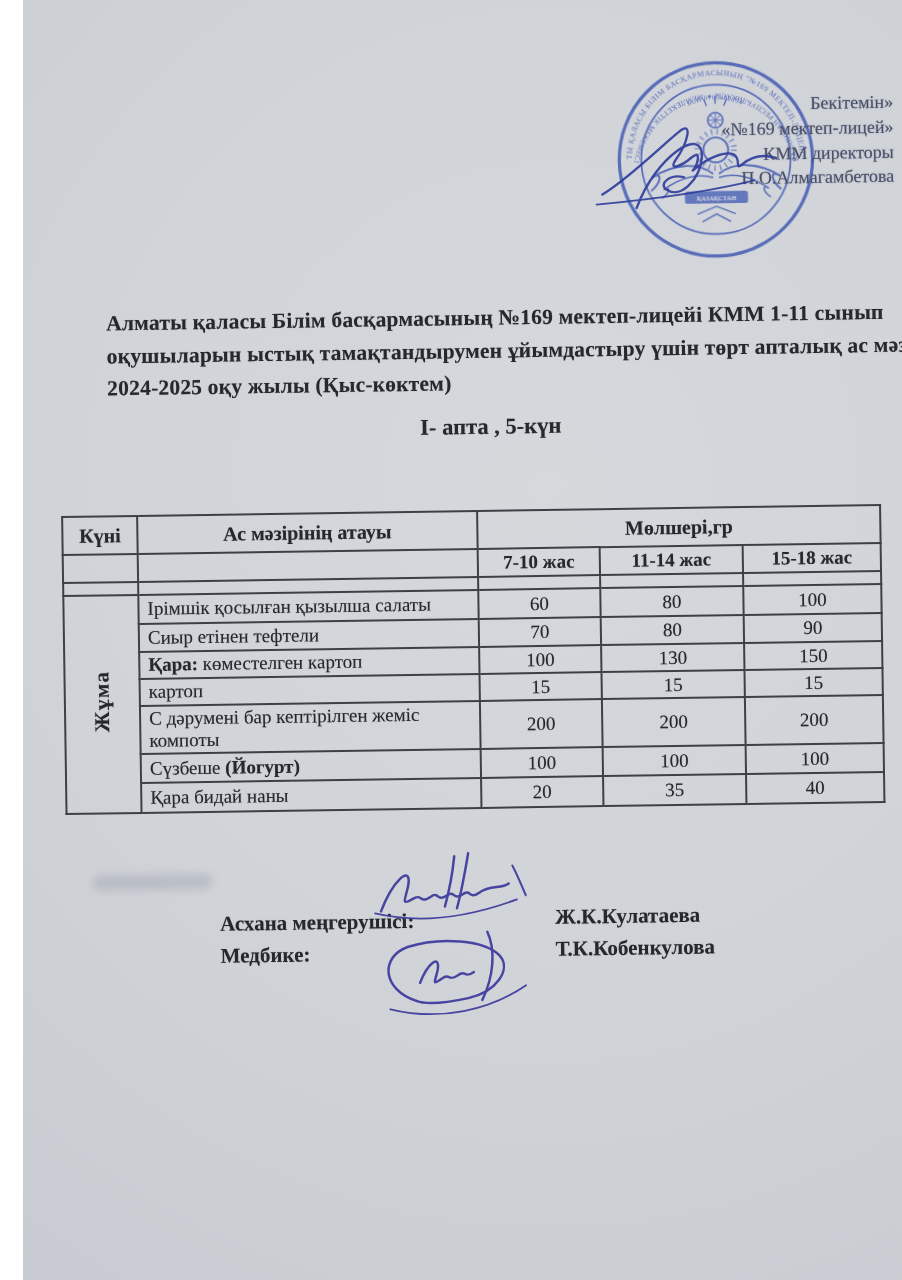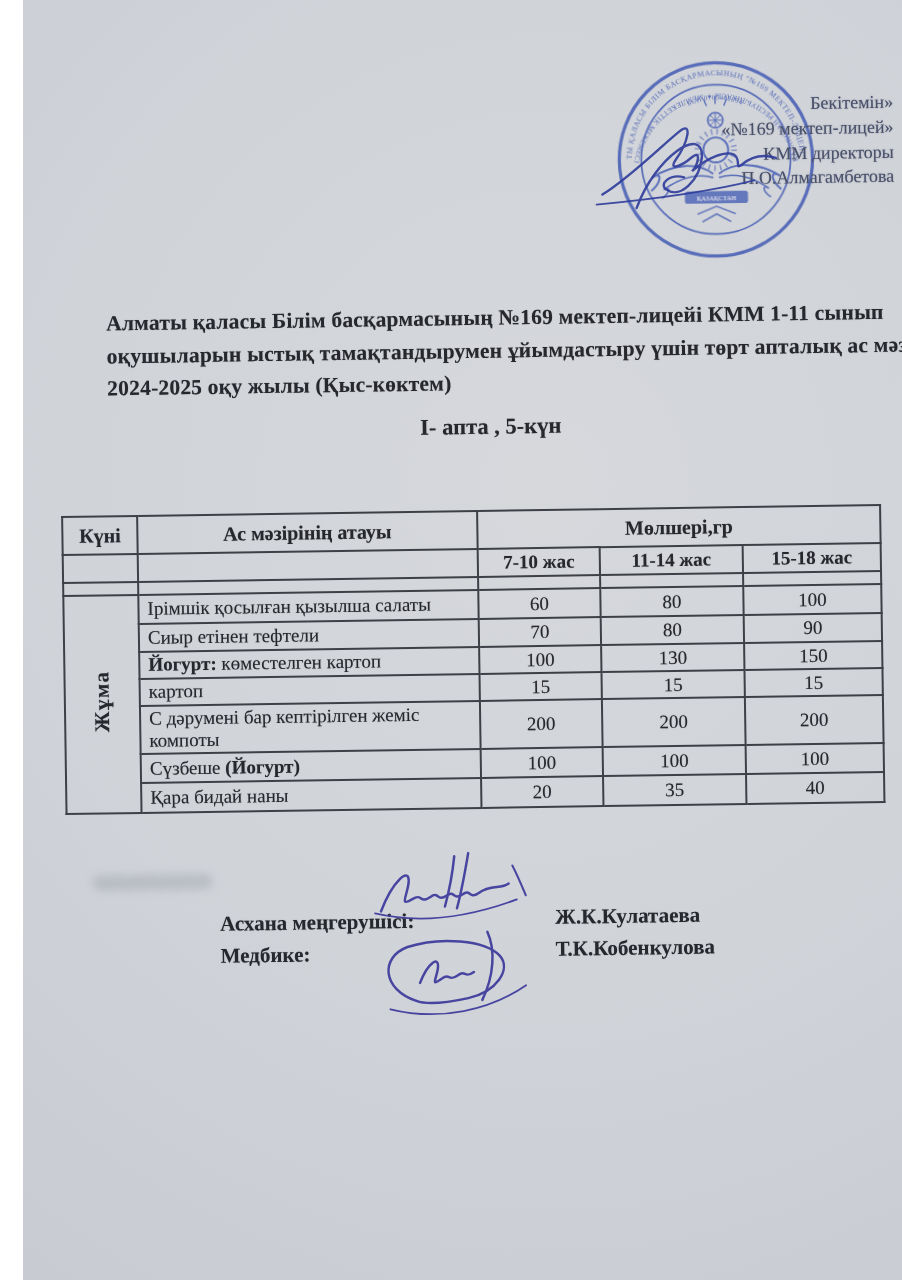--- a/index.html
+++ b/index.html
@@ -162,21 +162,21 @@
         <td class="num">80</td>
         <td class="num">100</td>
       </tr>
       <tr style="height:28px">
         <td class="dish"><b></b><span>Сиыр етінен тефтели</span><b></b></td>
         <td class="num">70</td>
         <td class="num">80</td>
         <td class="num">90</td>
       </tr>
       <tr style="height:27px">
-        <td class="dish"><b>Йогурт:</b><span> көместелген картоп</span><b></b></td>
+        <td class="dish"><b>Қара:</b><span> көместелген картоп</span><b></b></td>
         <td class="num">100</td>
         <td class="num">130</td>
         <td class="num">150</td>
       </tr>
       <tr style="height:27px">
         <td class="dish"><b></b><span>картоп</span><b></b></td>
         <td class="num">15</td>
         <td class="num">15</td>
         <td class="num">15</td>
       </tr>

